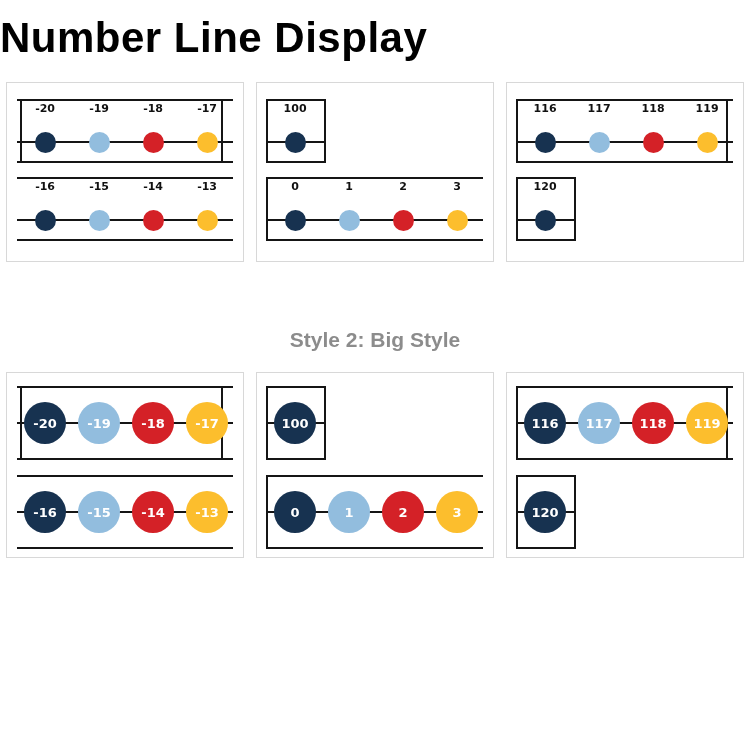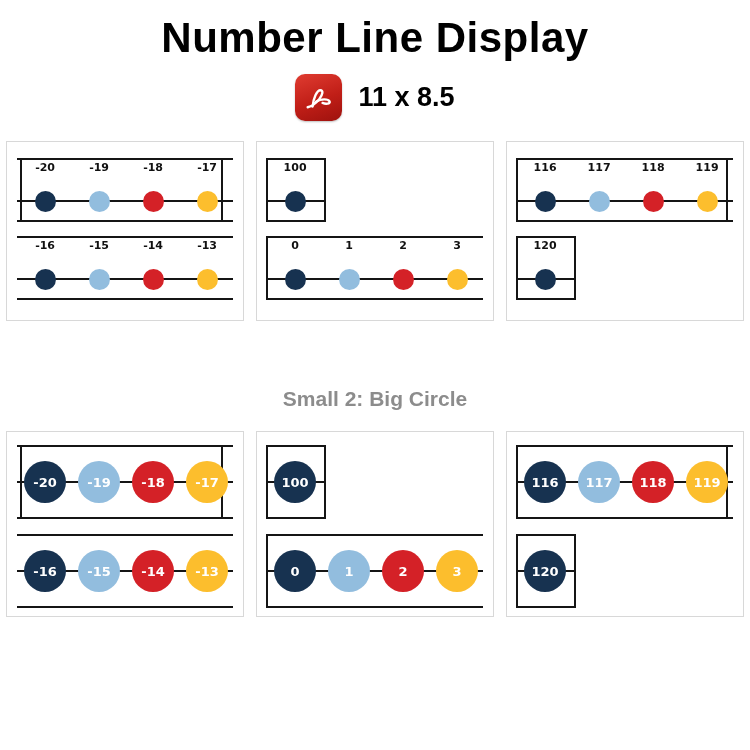--- a/index.html
+++ b/index.html
@@ -3,21 +3,21 @@
 <meta charset="utf-8">
 <style>
   html,body{margin:0;padding:0;}
   body{
     width:750px;height:750px;background:#ffffff;
     font-family:"Liberation Sans", sans-serif;color:#000;
     overflow:hidden;
   }
   .page{width:750px;height:750px;position:relative;}
   h1.title{
-    margin:14px 0 0;text-align:center;
+    margin:14px 0 0;text-align:left;
     font-size:42px;font-weight:bold;letter-spacing:.5px;color:#000;
   }
   .pdf-row{
     margin-top:12px;display:flex;align-items:center;justify-content:center;gap:16px;
   }
   .pdf-icon{
     width:47px;height:47px;border-radius:10px;
     background:linear-gradient(160deg,#e03c31 0%,#c01e17 55%,#9e120e 100%);
     display:flex;align-items:center;justify-content:center;
     box-shadow:0 1px 2px rgba(0,0,0,.25);
@@ -58,29 +58,20 @@
     font-weight:bold;font-size:11px;color:#111;white-space:nowrap;
   }
 </style>
 </head>
 <body>
 
 <div class="page">
 
   <h1 class="title">Number Line Display</h1>
 
-  <div class="pdf-row">
-    <div class="pdf-icon">
-      <svg width="34" height="34" viewBox="0 0 48 48" aria-hidden="true">
-        <path d="M15 36 C16 24 21 13 26 13 C30 13 30 19 24 26 C18 33 12 36 8 37" stroke="#ffffff" stroke-width="3.4" fill="none" stroke-linecap="round"></path>
-        <path d="M20 29 C27 25 37 25 39 29 C40 32 34 33 29 31" stroke="#ffffff" stroke-width="3.4" fill="none" stroke-linecap="round"></path>
-      </svg>
-    </div>
-    <div class="size-label">11 x 8.5</div>
-  </div>
 
   <div class="sec1">
     <div class="panel-row">
         <div class="panel small">
           <div class="strip" style="height: 64px;">
             <div class="hline" style="top: 0px; left: 0%; width: 100%;"></div>
             <div class="hline" style="top: 62px; left: 0%; width: 100%;"></div>
             <div class="hline" style="top: 42px; left: 0%; width: 100%;"></div>
             <div class="vline" style="left: calc(2% - 1px);"></div>
             <div class="vline" style="left: calc(95% - 1px);"></div>
@@ -155,21 +146,21 @@
             <div class="vline" style="left: calc(0% - 1px);"></div>
             <div class="vline" style="left: calc(27% - 1px);"></div>
             <div class="dot" style="left: calc(13% - 10.5px); top: 32.5px; width: 21px; height: 21px; background: rgb(23, 50, 80);"></div>
             <div class="plabel" style="left: 13%; top: 3px;">120</div>
           </div>
         </div>
       </div>
   </div>
 
   <div class="sec2">
-    <h2 class="style-heading">Small 2: Big Circle</h2>
+    <h2 class="style-heading">Style 2: Big Style</h2>
     <div class="panel-row">
         <div class="panel big">
           <div class="strip" style="height: 74px;">
             <div class="hline" style="top: 0px; left: 0%; width: 100%;"></div>
             <div class="hline" style="top: 72px; left: 0%; width: 100%;"></div>
             <div class="hline" style="top: 36px; left: 0%; width: 100%;"></div>
             <div class="vline" style="left: calc(2% - 1px);"></div>
             <div class="vline" style="left: calc(95% - 1px);"></div>
             <div class="dot big" style="left: calc(13% - 21px); top: 16px; width: 42px; height: 42px; background: rgb(23, 50, 80);">-20</div>
             <div class="dot big" style="left: calc(38% - 21px); top: 16px; width: 42px; height: 42px; background: rgb(146, 189, 222);">-19</div>

